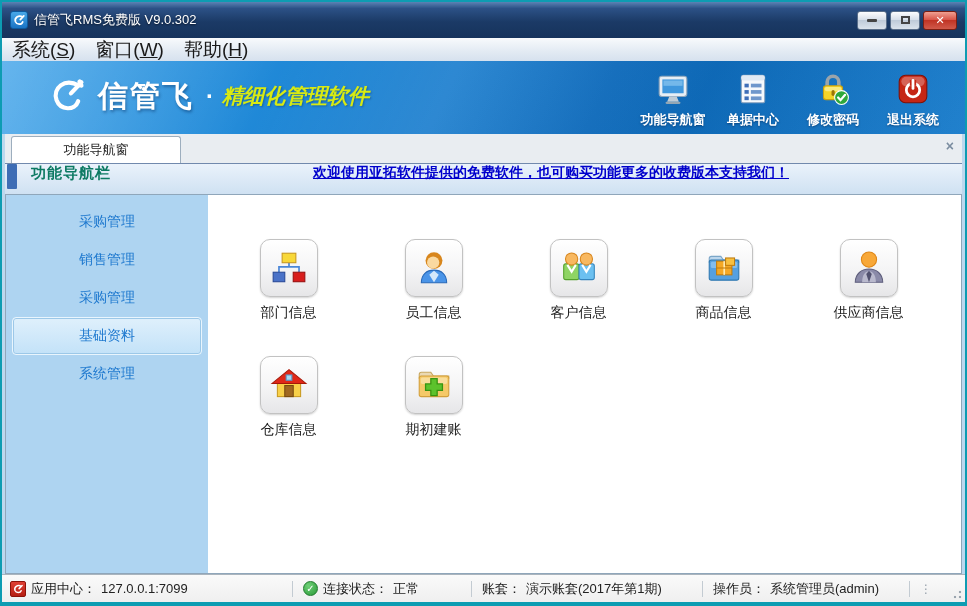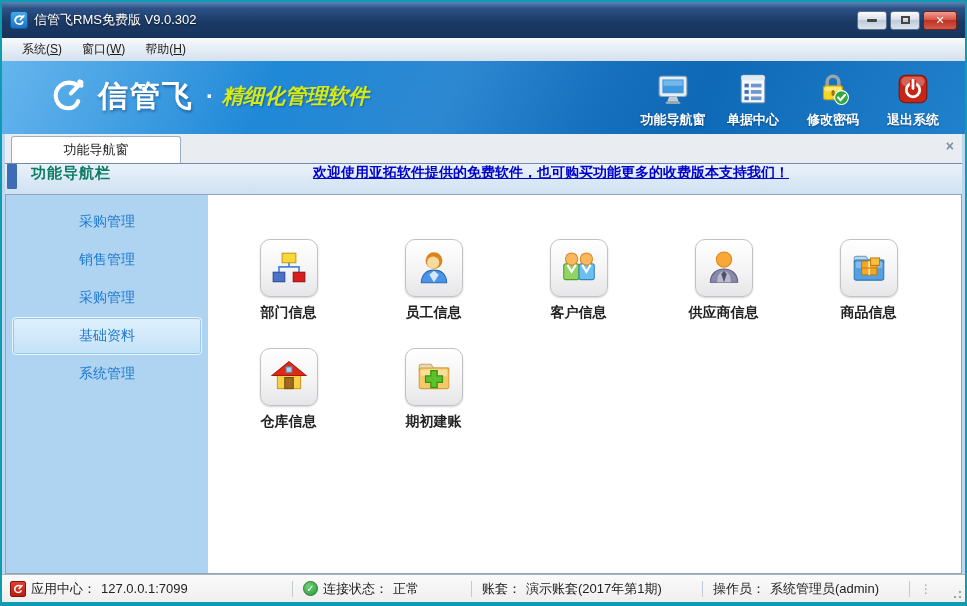--- a/index.html
+++ b/index.html
@@ -40,22 +40,22 @@
     background:linear-gradient(180deg,#f0a092 0%,#d9564a 45%,#c03425 50%,#d05a4a 100%);
     border-color:#7c1e12; color:#fff; font-weight:bold;
   }
   .glyph-min{ width:10px; height:3px; background:#444; border-radius:1px; }
   .glyph-max{ width:9px; height:8px; border:2px solid #444; }
 
   
   .menubar{
     height:23px; flex:none;
     background:linear-gradient(180deg,#f8fafc,#e2eaf3 60%,#d6e1ee);
-    display:flex; align-items:center; padding-left:10px;
-    font-size:12px; color:#1a1a1a;
+    display:flex; align-items:center; 
+    font-size:19px; color:#1a1a1a;
   }
   .menu-item{ padding:2px 10px; cursor:default; }
   .menu-item u{ text-decoration:underline; }
 
   
   .header{
     height:73px; flex:none; position:relative; overflow:hidden;
     background:linear-gradient(115deg,#3aa0e8 0%,#1e87d6 30%,#0e6fc4 62%,#1379ca 100%);
   }
   .header:before{
@@ -109,21 +109,21 @@
     font-size:14px; color:#1f79cf; cursor:pointer; border:1px solid transparent; border-radius:4px;
   }
   .side-item.selected{
     background:linear-gradient(180deg,#dff0fc,#c3e2f8);
     border-color:#e9f5fd;
     box-shadow:0 0 0 1px #9cc8e8 inset;
   }
   .main{ flex:1; background:#fff; }
   .shortcut-grid{
     display:grid; grid-template-columns:repeat(5,145px);
-    padding:44px 12px 0 8px; row-gap:26px;font-weight:bold;
+    padding:44px 12px 0 8px; row-gap:34px;
   }
   .shortcut{ display:flex; flex-direction:column; align-items:center; cursor:pointer; }
   .icon-btn{
     width:58px; height:58px; border-radius:10px;
     border:1px solid #c2c2c2;
     background:linear-gradient(180deg,#ffffff 0%,#f4f4f5 55%,#e6e6e8 100%);
     box-shadow:0 1px 2px rgba(0,0,0,.18), inset 0 1px 0 #fff;
     display:flex; align-items:center; justify-content:center;
   }
   .shortcut-label{ margin-top:7px; font-size:14px; color:#222; }
@@ -326,42 +326,42 @@
               <path d="M7 15 l4 6.5 4-6.5" stroke="#fff" stroke-width="2" fill="none"></path>
               <path d="M21 15 l4 6.5 4-6.5" stroke="#fff" stroke-width="2" fill="none"></path>
             </svg>
           </span>
           <span class="shortcut-label">客户信息</span>
         </div>
 
         <div class="shortcut">
           <span class="icon-btn">
             <svg width="38" height="38" viewBox="0 0 36 36">
-              <circle cx="18" cy="10" r="7.2" fill="#f8a838" stroke="#df8615"></circle>
-              <path d="M5 31.5 c0-8 6-12.5 13-12.5 s13 4.5 13 12.5 z" fill="#8a8aa8" stroke="#5e5e7c"></path>
-              <path d="M11.5 31.5 c0-6.5 2.5-10.5 6.5-10.5 s6.5 4 6.5 10.5 z" fill="#b9b9cd"></path>
-              <path d="M18 20.5 l-2.6 3.2 2.6 7.8 2.6-7.8 z" fill="#50506e"></path>
-            </svg>
-          </span>
-          <span class="shortcut-label">供应商信息</span>
-        </div>
-
-        <div class="shortcut">
-          <span class="icon-btn">
-            <svg width="38" height="38" viewBox="0 0 36 36">
               <path d="M4 9 a2 2 0 0 1 2-2 h9 l2.5 3.5 H32 v2 H4 z" fill="#bcd6ec" stroke="#7ba6c8"></path>
               <rect x="4" y="10.5" width="28" height="19" rx="2" fill="#55a0e0" stroke="#2f78b0"></rect>
               <rect x="5.5" y="12" width="25" height="6" rx="1.5" fill="#83bdec"></rect>
               <rect x="11" y="11.5" width="14.5" height="13" fill="#f5a825" stroke="#bf7c0d"></rect>
               <line x1="18.2" y1="11.5" x2="18.2" y2="24.5" stroke="#ffe9b0" stroke-width="1.6"></line>
               <line x1="11" y1="18" x2="25.5" y2="18" stroke="#c07c10" stroke-width="1"></line>
               <rect x="19.5" y="8.5" width="8.5" height="7" fill="#f8c040" stroke="#bf7c0d"></rect>
             </svg>
           </span>
           <span class="shortcut-label">商品信息</span>
+        </div>
+
+        <div class="shortcut">
+          <span class="icon-btn">
+            <svg width="38" height="38" viewBox="0 0 36 36">
+              <circle cx="18" cy="10" r="7.2" fill="#f8a838" stroke="#df8615"></circle>
+              <path d="M5 31.5 c0-8 6-12.5 13-12.5 s13 4.5 13 12.5 z" fill="#8a8aa8" stroke="#5e5e7c"></path>
+              <path d="M11.5 31.5 c0-6.5 2.5-10.5 6.5-10.5 s6.5 4 6.5 10.5 z" fill="#b9b9cd"></path>
+              <path d="M18 20.5 l-2.6 3.2 2.6 7.8 2.6-7.8 z" fill="#50506e"></path>
+            </svg>
+          </span>
+          <span class="shortcut-label">供应商信息</span>
         </div>
 
         <div class="shortcut">
           <span class="icon-btn">
             <svg width="38" height="38" viewBox="0 0 36 36">
               <rect x="7" y="15" width="22" height="14" fill="#f8d048" stroke="#c89a20"></rect>
               <path d="M18 3.5 L34 16.5 H2 Z" fill="#e02818" stroke="#a61707"></path>
               <rect x="15.3" y="8.5" width="5.4" height="5" fill="#a8d8f0" stroke="#5898c8"></rect>
               <rect x="14" y="18.5" width="8" height="10.5" fill="#a06820" stroke="#774a0e"></rect>
             </svg>

